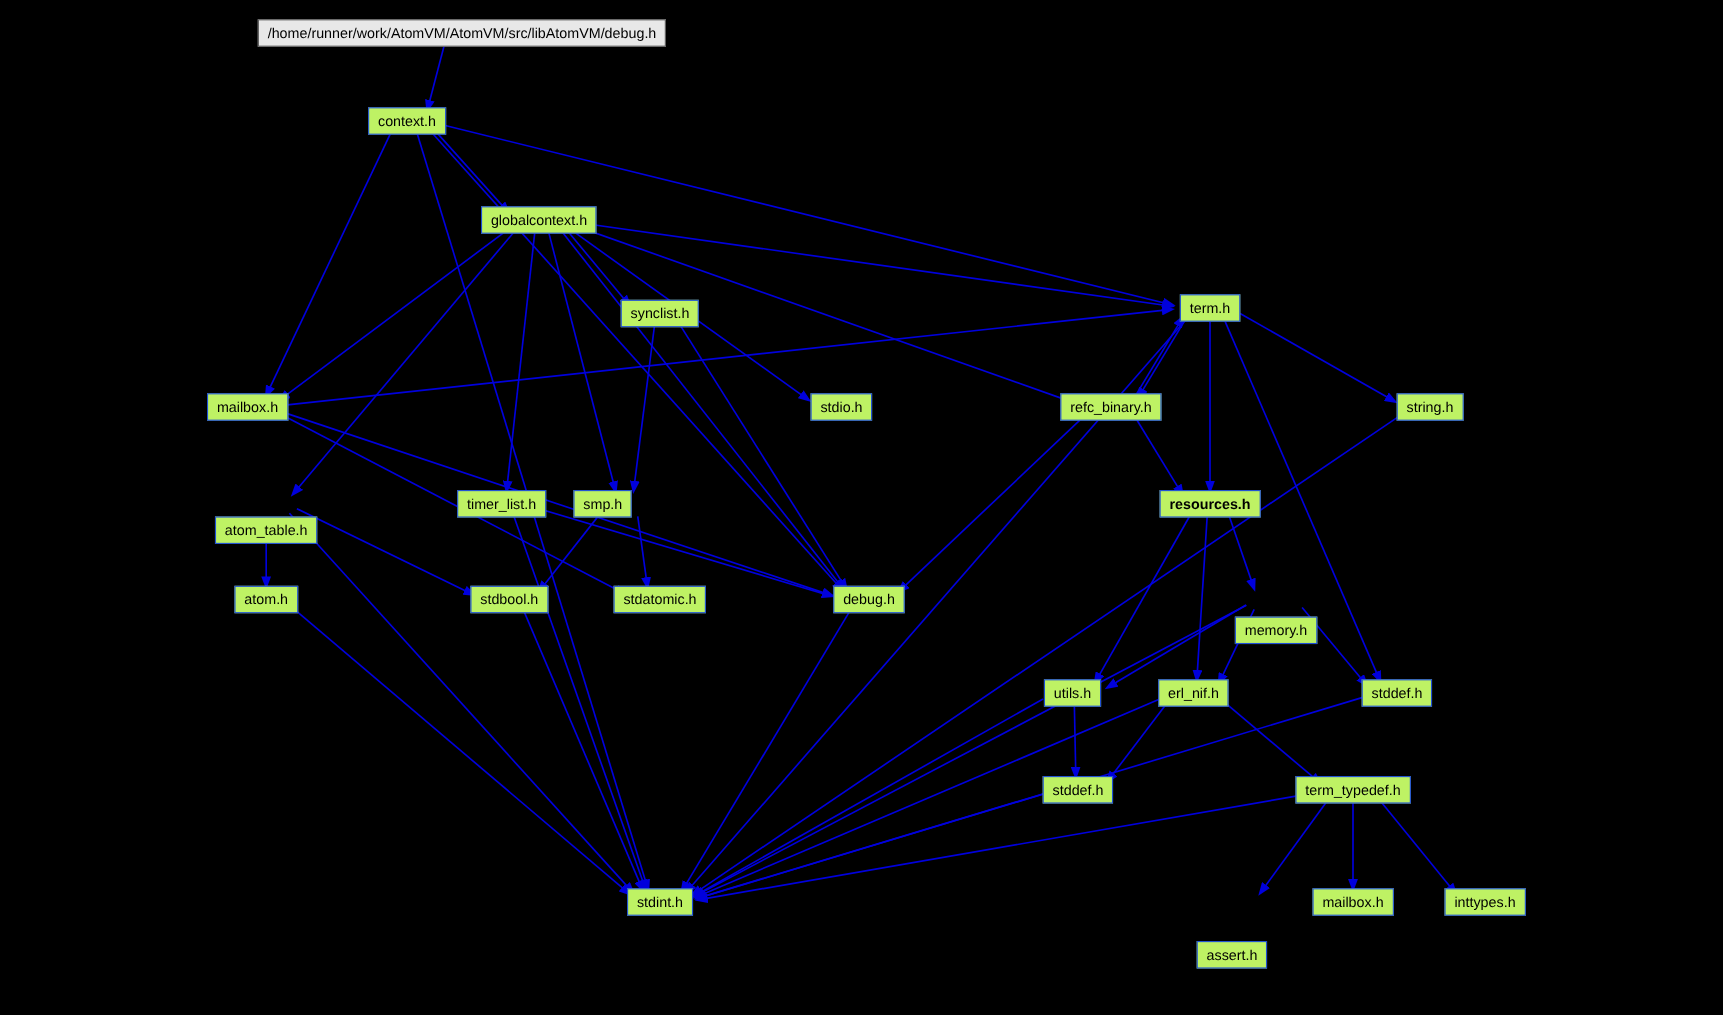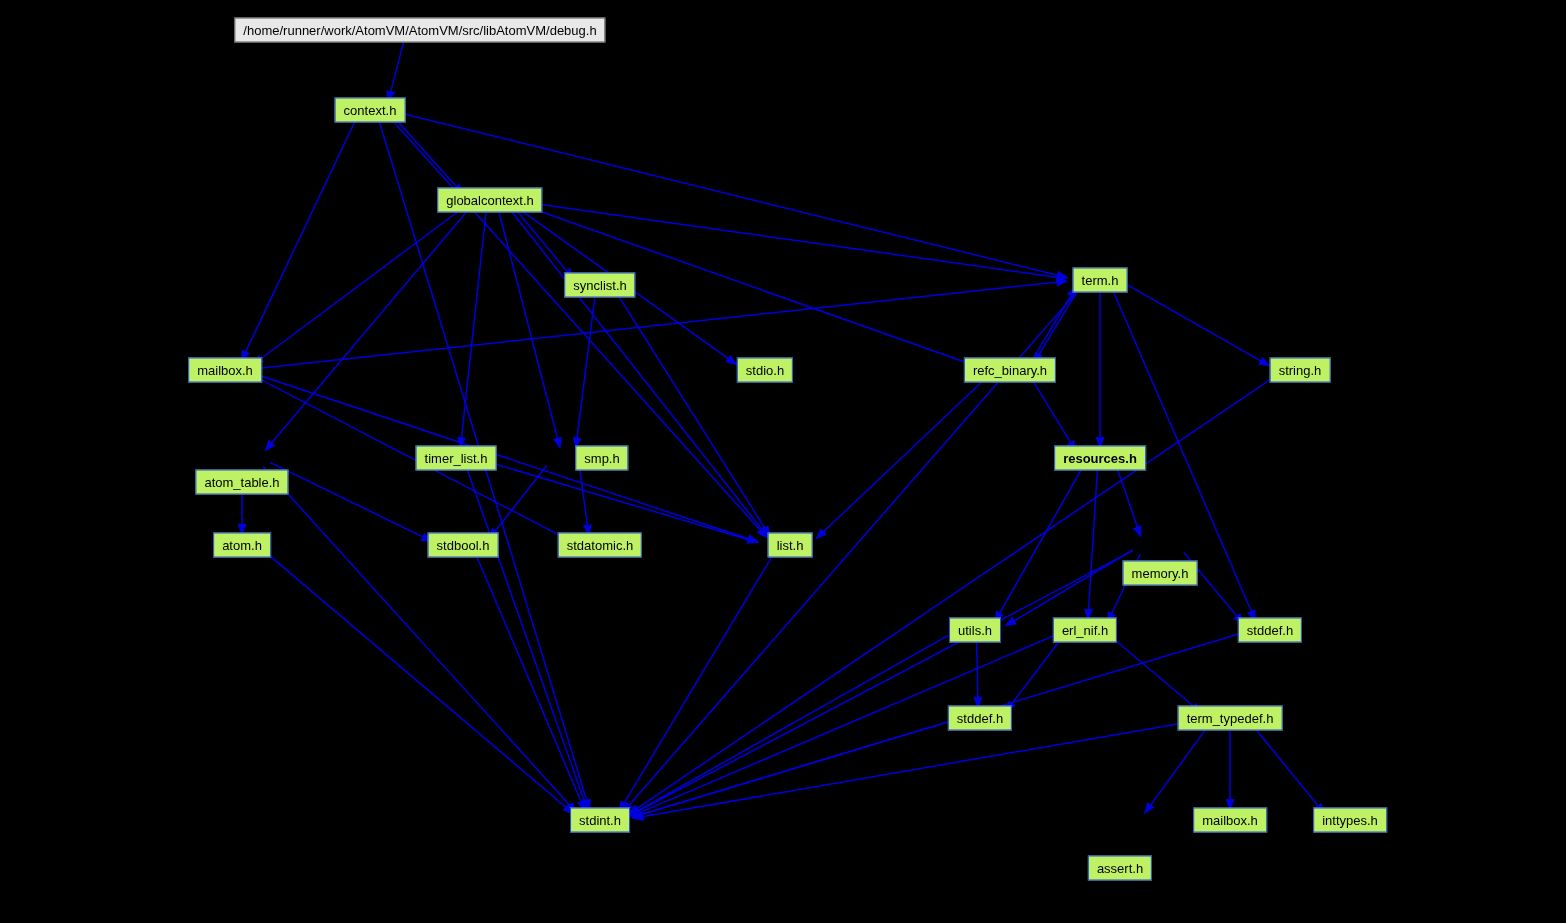--- a/index.html
+++ b/index.html
@@ -107,25 +107,25 @@
       <line x1="772.9470439013395" y1="554.8727640571192" x2="619.8951154484372" y2="810.1272359428808" stroke="#0000dd" stroke-width="1.5" marker-end="url(#arrowhead)"></line>
       <line x1="1274.7646457387034" y1="376.489091095762" x2="629.4412466381793" y2="813.510908904238" stroke="#0000dd" stroke-width="1.5" marker-end="url(#arrowhead)"></line>
     </svg>
 <div class="node-box root" style="left: 420px; top: 30px;">/home/runner/work/AtomVM/AtomVM/src/libAtomVM/debug.h</div>
     <div class="node-box" style="left: 370px; top: 110px;">context.h</div>
     <div class="node-box" style="left: 490px; top: 200px;">globalcontext.h</div>
     <div class="node-box" style="left: 600px; top: 285px;">synclist.h</div>
     <div class="node-box" style="left: 225px; top: 370px;">mailbox.h</div>
     <div class="node-box" style="left: 242px; top: 458px; margin-top: 24px;">atom_table.h</div>
     <div class="node-box" style="left: 456px; top: 458px;">timer_list.h</div>
-    <div class="node-box" style="left: 602px; top: 458px;">smp.h</div>
+    <div class="node-box" style="left: 548px; top: 458px;">smp.h</div>
     <div class="node-box" style="left: 242px; top: 545px;">atom.h</div>
     <div class="node-box" style="left: 463px; top: 545px;">stdbool.h</div>
     <div class="node-box" style="left: 600px; top: 545px;">stdatomic.h</div>
-    <div class="node-box" style="left: 790px; top: 545px;">list.h</div>
+    <div class="node-box" style="left: 790px; top: 545px;">debug.h</div>
     <div class="node-box" style="left: 765px; top: 370px;">stdio.h</div>
     <div class="node-box" style="left: 1100px; top: 280px;">term.h</div>
     <div class="node-box" style="left: 1010px; top: 370px;">refc_binary.h</div>
     <div class="node-box" style="left: 1300px; top: 370px;">string.h</div>
     <div class="node-box" style="left: 1100px; top: 458px; font-weight: bold;">resources.h</div>
     <div class="node-box" style="left: 1160px; top: 545px; margin-top: 28px;">memory.h</div>
     <div class="node-box" style="left: 975px; top: 630px;">utils.h</div>
     <div class="node-box" style="left: 1085px; top: 630px;">erl_nif.h</div>
     <div class="node-box" style="left: 1270px; top: 630px;">stddef.h</div>
     <div class="node-box" style="left: 980px; top: 718px;">stddef.h</div>

